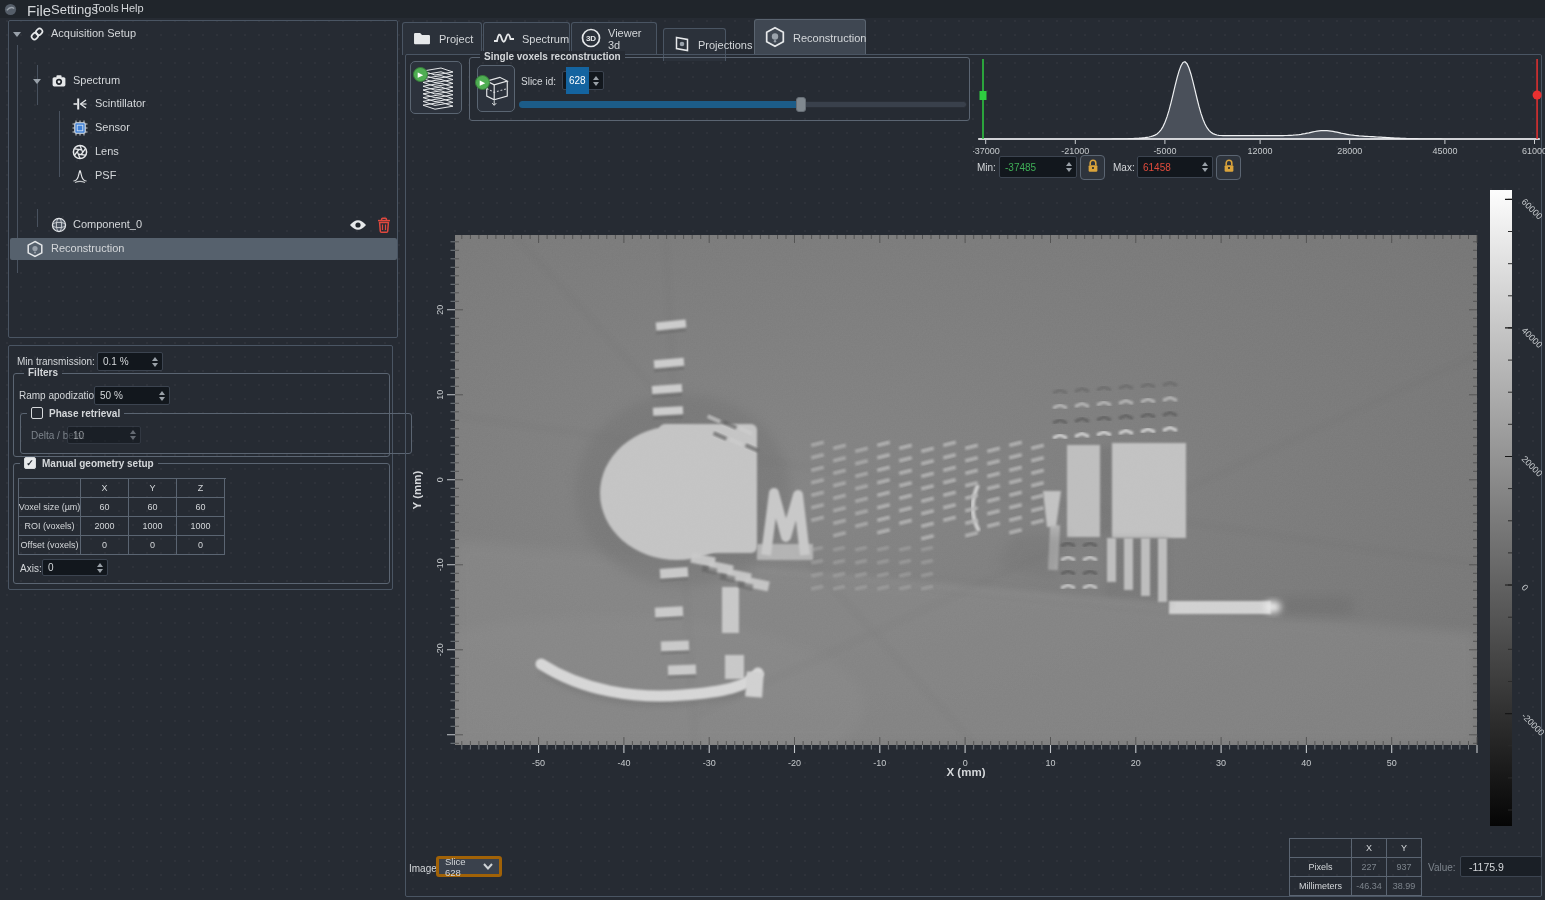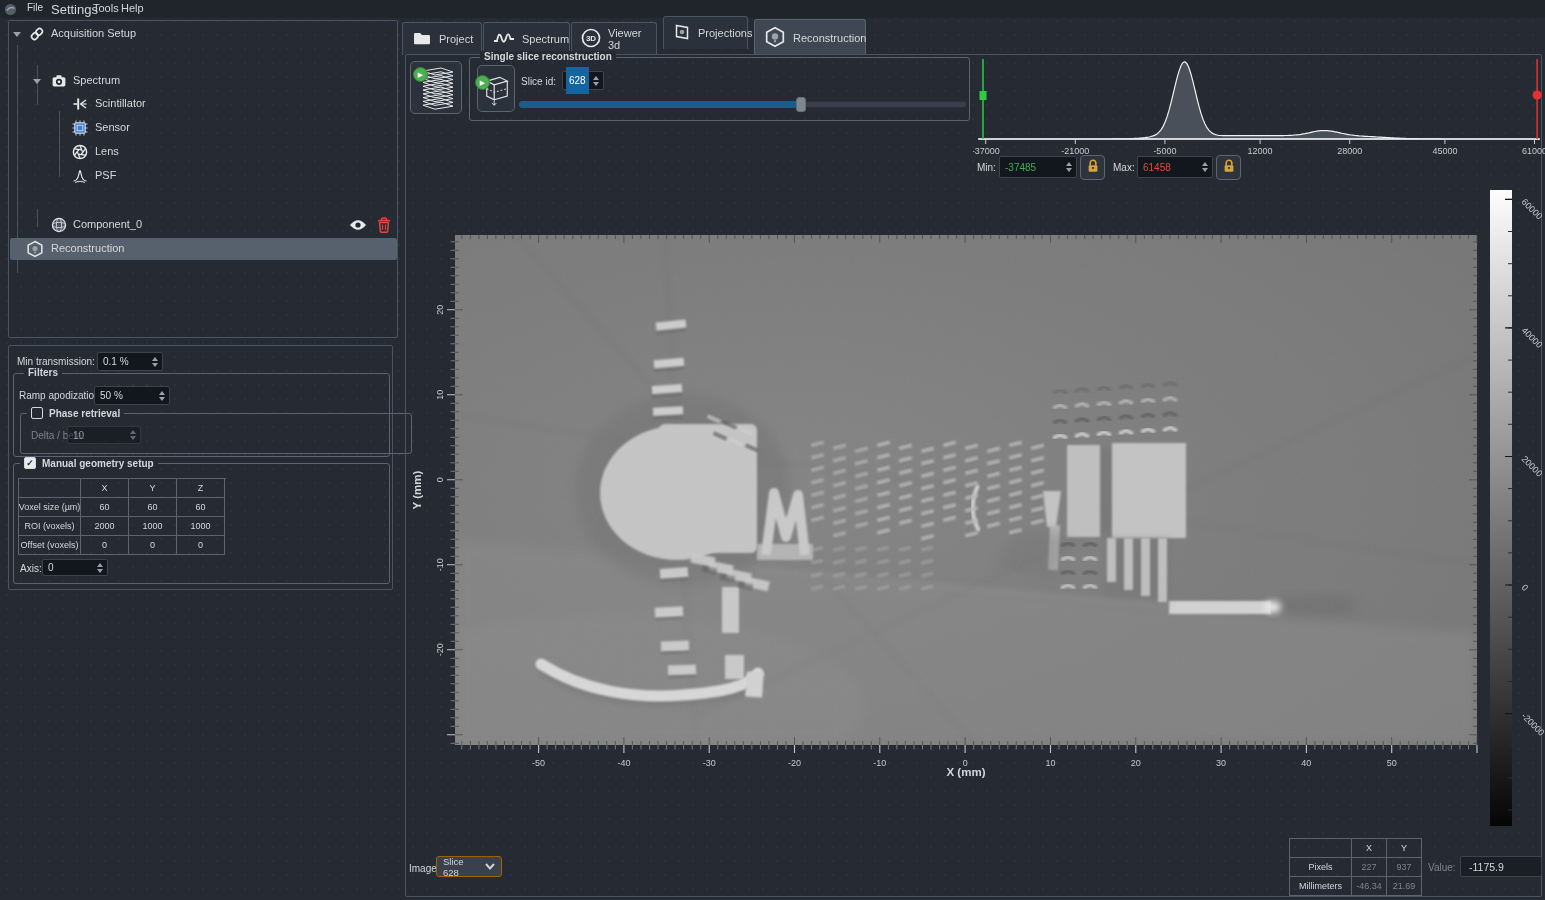--- a/index.html
+++ b/index.html
@@ -29,34 +29,34 @@
   .gline{position:absolute;background:#49525f;width:1px}
   .tab{position:absolute;display:flex;align-items:center;gap:7px;padding:16px 9px;font-size:11px;
        background:#2b313a;border:1px solid #4a5563;border-bottom:none;border-radius:3px 3px 0 0;height:33px}
   .tab.sel{background:#3f4752;border-color:#5a6470;height:36px}
   .badge{position:absolute;width:15px;height:15px;border-radius:50%;background:#4fae53;border:1px solid #357d39;
        color:#fff;font-size:7px;display:flex;align-items:center;justify-content:center;line-height:1}
   .toolbtn{position:absolute;background:#2c323c;border:1px solid #5a6572;border-radius:5px}
   .lockbtn{position:absolute;width:25px;height:25px;background:#2e343d;border:1px solid #5b6572;border-radius:4px;display:flex;align-items:center;justify-content:center}
   .cell{border-right:1px solid #5b6572;border-bottom:1px solid #5b6572;display:flex;align-items:center;justify-content:center;font-size:9px;white-space:nowrap;overflow:hidden}
   .tick{font-size:9px;fill:#c6cacd}
-  .combo{position:absolute;background:#3a414c;border:1px solid #a16207;border-radius:3px;display:flex;align-items:center;font-size:9.5px;padding:0 6px;gap:6px}
+  .combo{position:absolute;background:#3a414c;border:3px solid #a16207;border-radius:3px;display:flex;align-items:center;font-size:9.5px;padding:0 6px;gap:6px}
   .field{position:absolute;background:#1a1f26;border:1px solid #3c4450;border-radius:2px;display:flex;align-items:center;font-size:10.5px;padding-left:8px}
 </style>
 </head>
 <body>
 
 <div class="abs" style="left:0;top:0;width:1545px;height:18px;background:#20252b">
   <span class="abs" style="left:4px;top:2px;width:13px;height:13px">
     <svg width="13" height="13" viewBox="0 0 14 14">
         <circle cx="7" cy="7" r="6" fill="#555e69"></circle>
         <path d="M3 8 Q7 3 11 6" stroke="#9aa2ab" stroke-width="1.4" fill="none"></path>
       </svg>
   </span>
-  <span class="abs" style="left:27px;top:2px;font-size:10px">File</span>
+  <span class="abs" style="left:27px;top:2px;font-size:15px">File</span>
   <span class="abs" style="left:51px;top:2px;font-size:13px">Settings</span>
   <span class="abs" style="left:93px;top:2px;font-size:11px">Tools</span>
   <span class="abs" style="left:121px;top:2px;font-size:11px">Help</span>
 </div>
 
 <div class="abs panel" style="left:8px;top:20px;width:390px;height:318px">
   <div class="gline" style="left:8px;top:24px;height:228px"></div>
   <div class="gline" style="left:28px;top:44px;height:40px"></div>
   <div class="gline" style="left:28px;top:188px;height:18px"></div>
   <div class="gline" style="left:50px;top:90px;height:66px"></div>
@@ -234,21 +234,21 @@
       </svg></span>
   <span>Spectrum</span>
 </div>
 <div class="tab" style="left:571px;top:22px;width:86px">
   <span><svg width="20" height="20" viewBox="0 0 20 20">
         <circle cx="10" cy="10" r="8.5" fill="none" stroke="#e6e8ea" stroke-width="1.7"></circle>
         <text x="10" y="13.2" text-anchor="middle" font-size="8" font-weight="bold" fill="#e6e8ea">3D</text>
       </svg></span>
   <span>Viewer 3d</span>
 </div>
-<div class="tab" style="left:663px;top:16px;width:85px">
+<div class="tab" style="left:663px;top:28px;width:63px">
   <span><svg width="18" height="18" viewBox="0 0 18 18" fill="none">
         <path d="M3.5 2.5 L14.5 4.5 V15.5 L3.5 13.5 Z" stroke="#e6e8ea" stroke-width="1.5"></path>
         <circle cx="9" cy="9" r="2.3" fill="#9aa2ab"></circle>
       </svg></span>
   <span>Projections</span>
 </div>
 <div class="tab sel" style="left:754px;top:19px;width:112px">
   <span><svg width="22" height="22" viewBox="0 0 18 18" fill="none">
         <path d="M9 1.5 L15.8 5.2 V12.8 L9 16.5 L2.2 12.8 V5.2 Z" stroke="#e6e8ea" stroke-width="1.4"></path>
         <circle cx="9" cy="8.6" r="2.6" fill="#9aa2ab"></circle>
@@ -274,21 +274,21 @@
         <use href="#slab" y="22.8"></use>
         <use href="#slab" y="26.6"></use>
         <use href="#slab" y="30.4"></use>
         <use href="#slab" y="34.2"></use>
     </svg>
   </span>
   <span class="badge" style="left:2px;top:5px">▶</span>
 </div>
 
 <div class="gbox" style="left:469px;top:57px;width:501px;height:64px">
-  <span class="gtitle">Single slice reconstruction</span>
+  <span class="gtitle">Single voxels reconstruction</span>
   <div class="toolbtn" style="left:7px;top:7px;width:38px;height:47px">
     <span class="abs" style="left:5px;top:5px">
       <svg width="28" height="37" viewBox="0 0 30 38" fill="none" stroke="#e6e8ea" stroke-width="1.2">
         <path d="M4 10 L18 6 L26 10 L12 14 Z"></path>
           <path d="M4 10 V26 L12 30 V14"></path>
           <path d="M26 10 V26 L12 30"></path>
         <path d="M4 18 L12 22 L26 18" stroke-dasharray="2 2" opacity=".85"></path>
         <path d="M12 31 V35.5 M9.8 33.6 L12 36 L14.2 33.6" stroke-width="1"></path>
       </svg>
     </span>
@@ -659,18 +659,18 @@
 
 <div class="abs" style="left:1289px;top:838px;width:133px;border-left:1px solid #5b6572;border-top:1px solid #5b6572;display:grid;grid-template-columns:62px 35px 35px;grid-auto-rows:19px">
   <div class="cell"></div>
   <div class="cell">X</div>
   <div class="cell">Y</div>
   <div class="cell">Pixels</div>
   <div class="cell dim">227</div>
   <div class="cell dim">937</div>
   <div class="cell">Millimeters</div>
   <div class="cell dim">-46.34</div>
-  <div class="cell dim">21.69</div>
+  <div class="cell dim">38.99</div>
 </div>
 <span class="abs lbl dim" style="left:1428px;top:862px">Value:</span>
 <div class="field" style="left:1460px;top:856px;width:82px;height:21px">
   <span>-1175.9</span>
 </div>
 
 </body></html>

